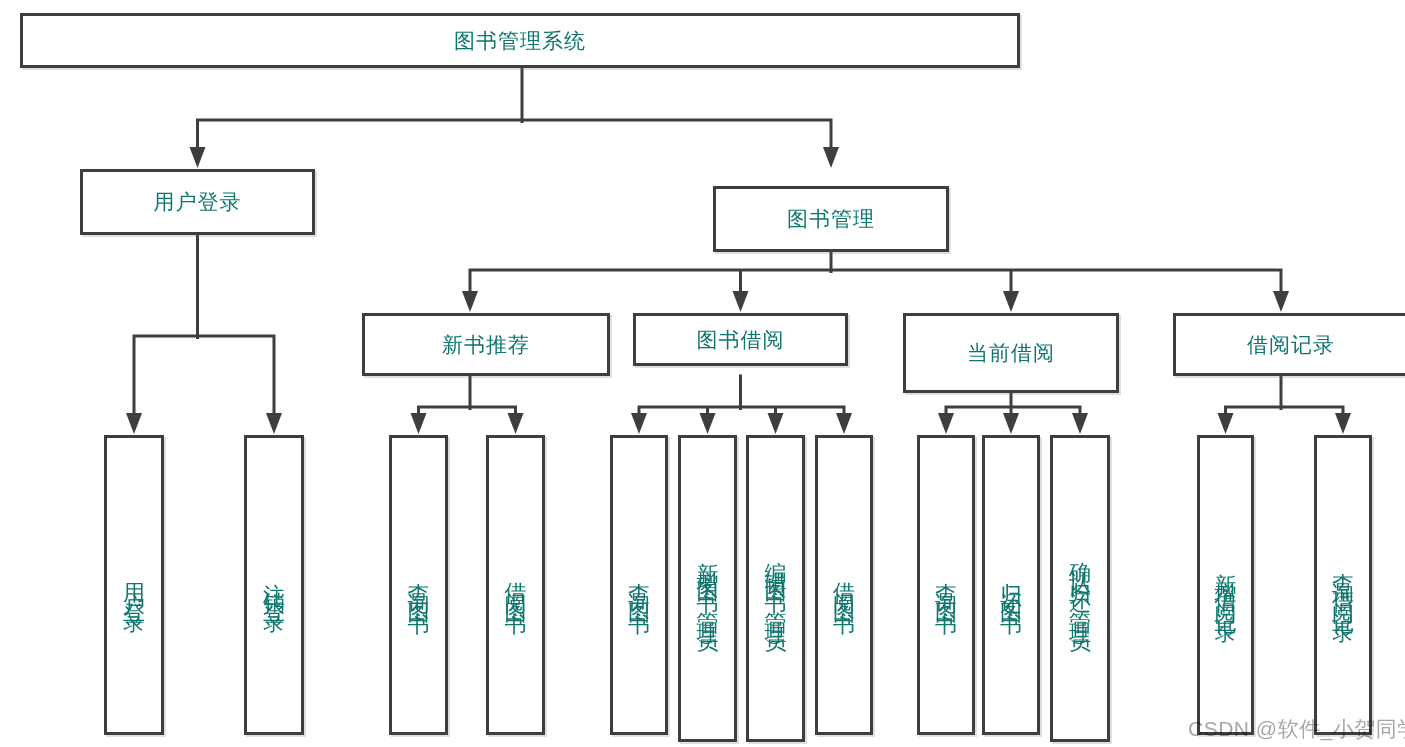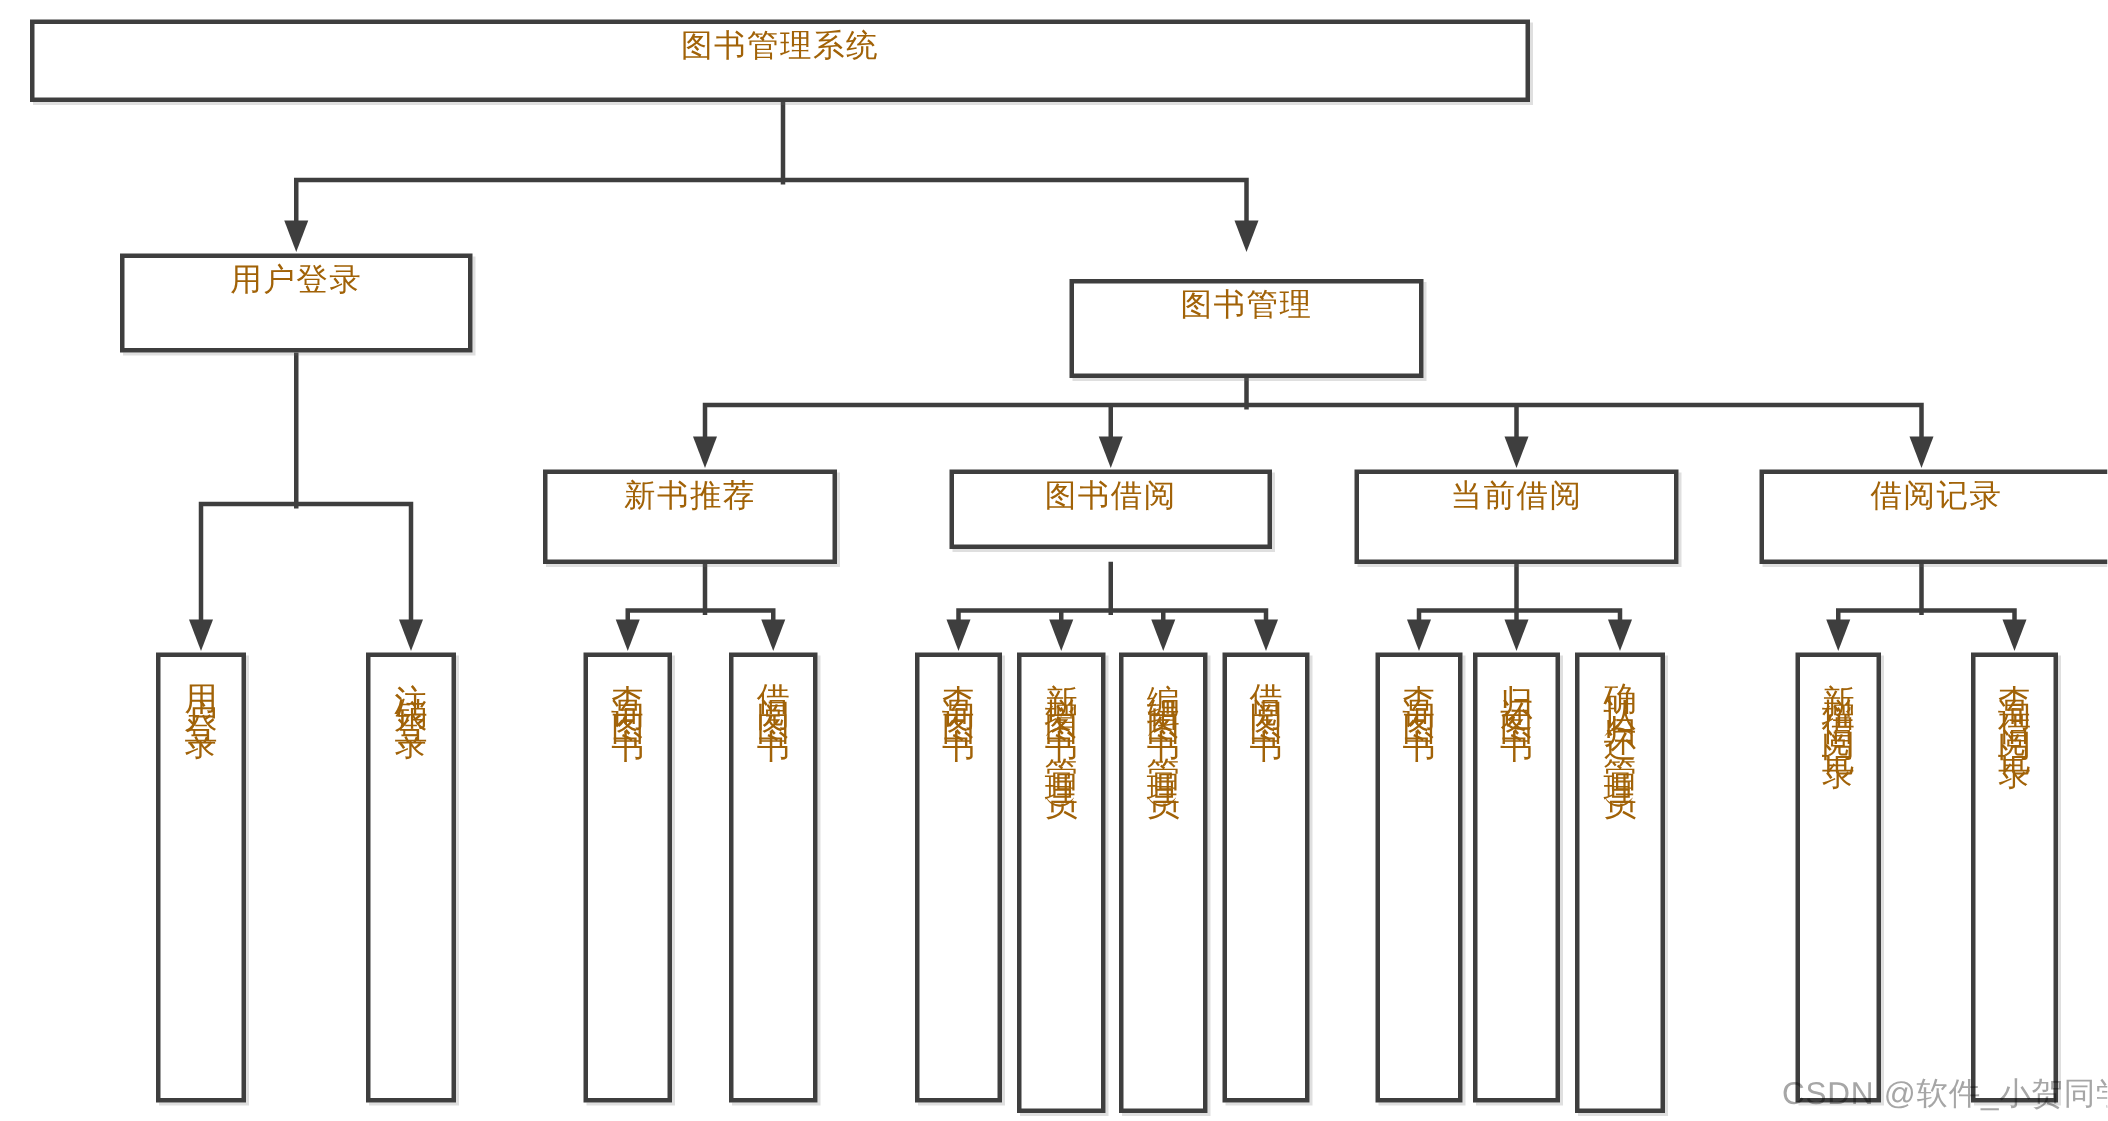--- a/index.html
+++ b/index.html
@@ -4,22 +4,22 @@
 <style>
   html,body{margin:0;padding:0;background:#ffffff;}
   .canvas{
     position:relative;width:1405px;height:747px;background:#ffffff;
     font-family:"Liberation Sans","DejaVu Sans",sans-serif;overflow:hidden;
   }
   .connectors{position:absolute;left:0;top:0;z-index:0;}
   .node{
     position:absolute;box-sizing:border-box;
     border:3px solid #3e3e3e;background:#ffffff;
-    display:flex;align-items:flex-start;justify-content:center;
-    z-index:1;color:#a16207;font-size:21px;letter-spacing:1px;
+    display:flex;align-items:center;justify-content:center;
+    z-index:1;color:#0f766e;font-size:21px;letter-spacing:1px;
     box-shadow:2px 2px 0 rgba(110,110,110,0.22);
   }
   .leaf .vtext{
     writing-mode:vertical-rl;text-orientation:mixed;
     font-size:22px;letter-spacing:10px;line-height:1;white-space:nowrap;
   }
   .watermark{
     position:absolute;left:1188px;top:715px;z-index:3;
     font-size:21px;color:rgba(150,150,150,0.85);
     mix-blend-mode:multiply;white-space:nowrap;letter-spacing:0.5px;
@@ -67,27 +67,27 @@
     <span>图书管理系统</span>
   </div>
 
   <div class="node" style="left:80px;top:169px;width:235px;height:66px">
     <span>用户登录</span>
   </div>
   <div class="node" style="left:713px;top:186px;width:236px;height:66px">
     <span>图书管理</span>
   </div>
 
-  <div class="node" style="left:362px;top:313px;width:196px;height:63px">
+  <div class="node" style="left:362px;top:313px;width:248px;height:63px">
     <span>新书推荐</span>
   </div>
   <div class="node" style="left:633px;top:313px;width:215px;height:53px">
     <span>图书借阅</span>
   </div>
-  <div class="node" style="left:903px;top:313px;width:216px;height:63px">
+  <div class="node" style="left:903px;top:313px;width:216px;height:80px">
     <span>当前借阅</span>
   </div>
   <div class="node" style="left:1173px;top:313px;width:236px;height:63px">
     <span>借阅记录</span>
   </div>
 
   <div class="node leaf" style="left:104px;top:435px;width:60px;height:300px">
     <span class="vtext">用户登录</span>
   </div>
   <div class="node leaf" style="left:244px;top:435px;width:60px;height:300px">

